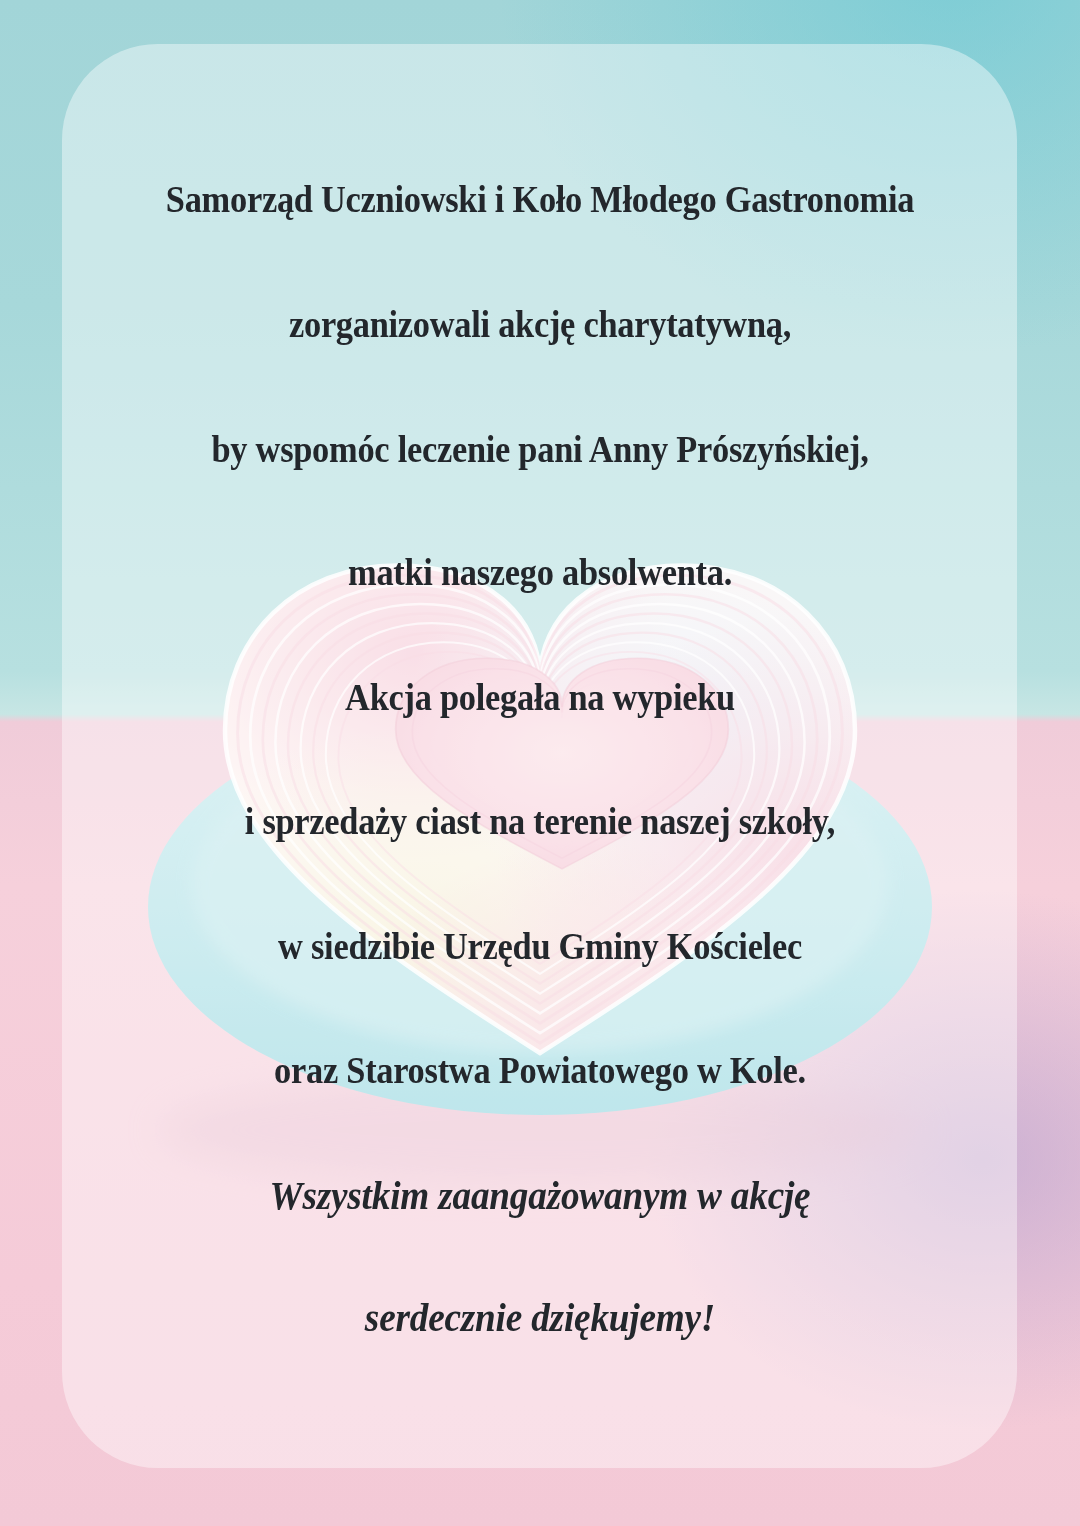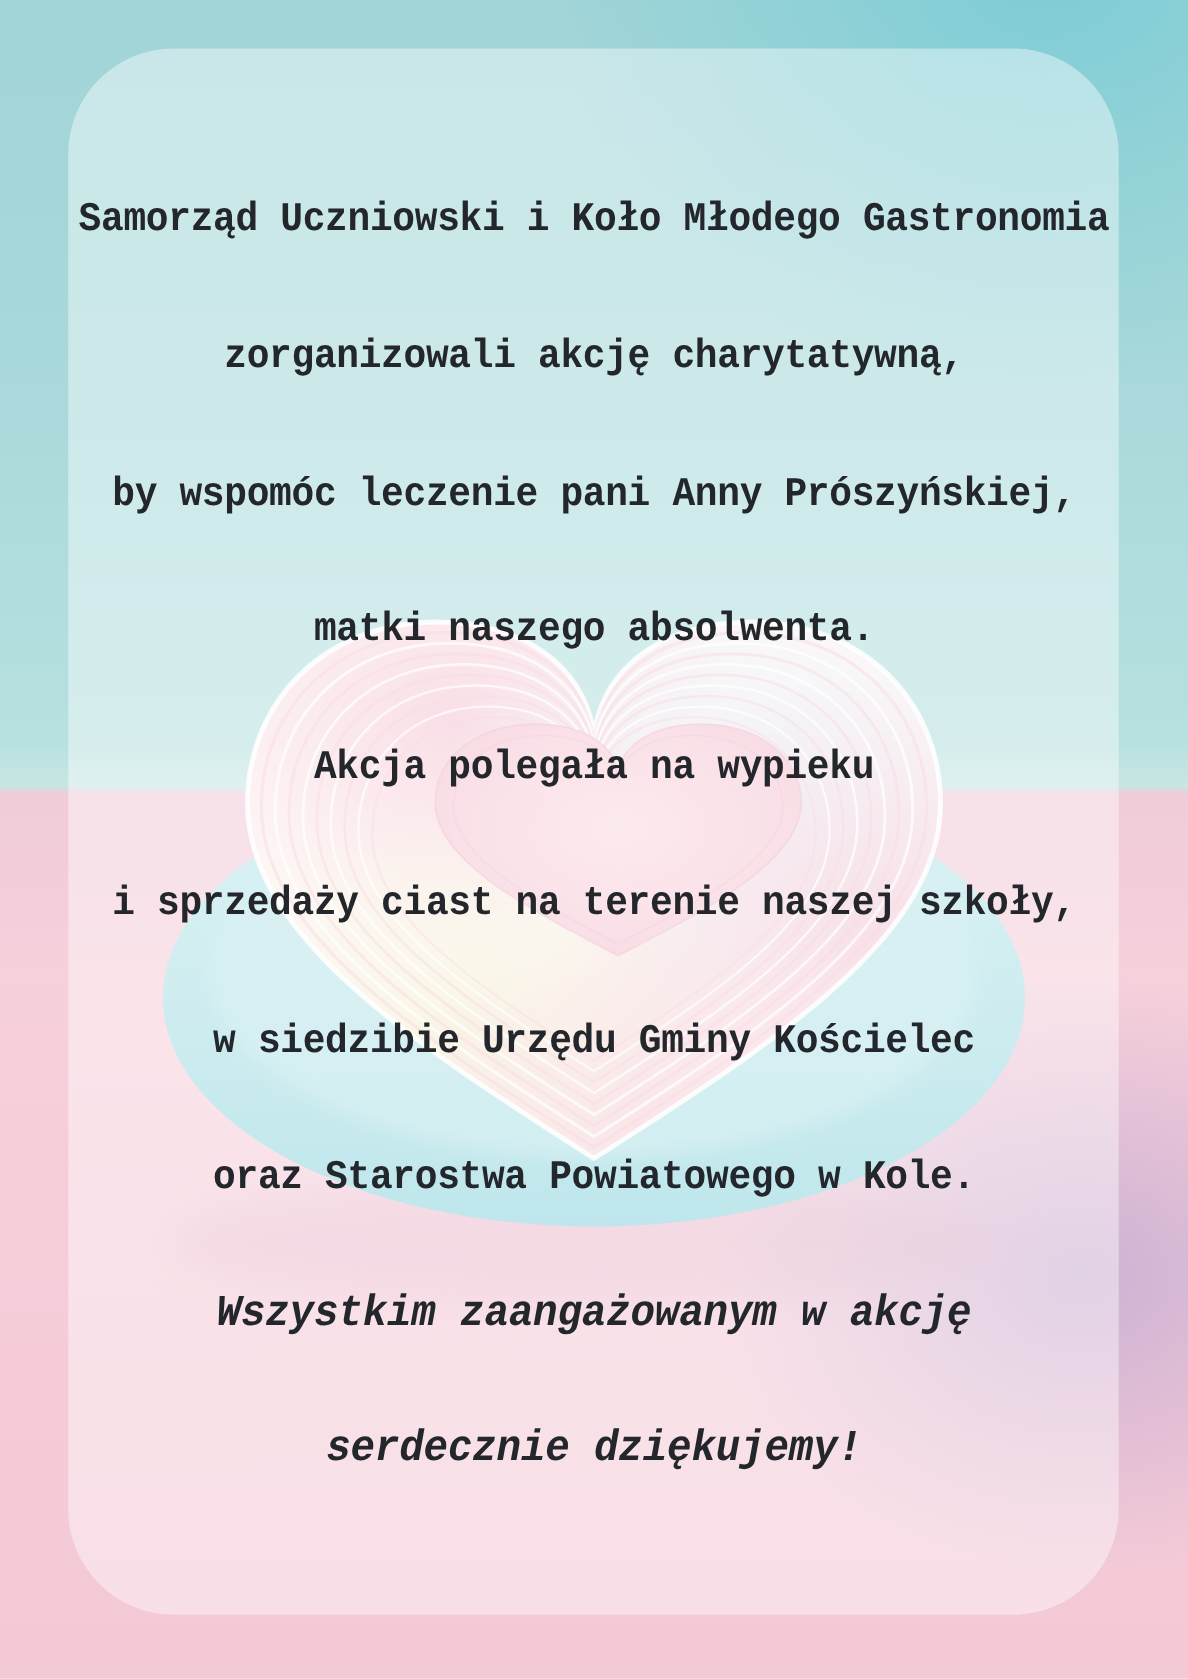--- a/index.html
+++ b/index.html
@@ -1,20 +1,20 @@
 <!DOCTYPE html>
 <html><head>
 <meta charset="utf-8">
 <style>
   html,body{margin:0;padding:0;background:#e8e8e8;}
   .poster{
     position:relative;
     width:1080px;height:1526px;
     overflow:hidden;
-    font-family:Liberation Mono, monospace;
+    font-family:Liberation Serif, serif;
   }
   
   .backdrop{
     position:absolute;inset:0;
     background:
       radial-gradient(46% 26% at 91% 76%, rgba(164,150,205,0.50) 0%, rgba(164,150,205,0) 68%),
       radial-gradient(70% 42% at 88% -2%, rgba(96,198,211,0.55) 0%, rgba(96,198,211,0) 60%),
       linear-gradient(180deg,
         #a2d5d8 0%, #a7d8da 20%, #b7e0e0 44%, #c7e6e4 46.8%,
         #f0ccd9 47.3%, #f6d0db 58%, #f5cbd8 84%, #f3c9d6 100%);

